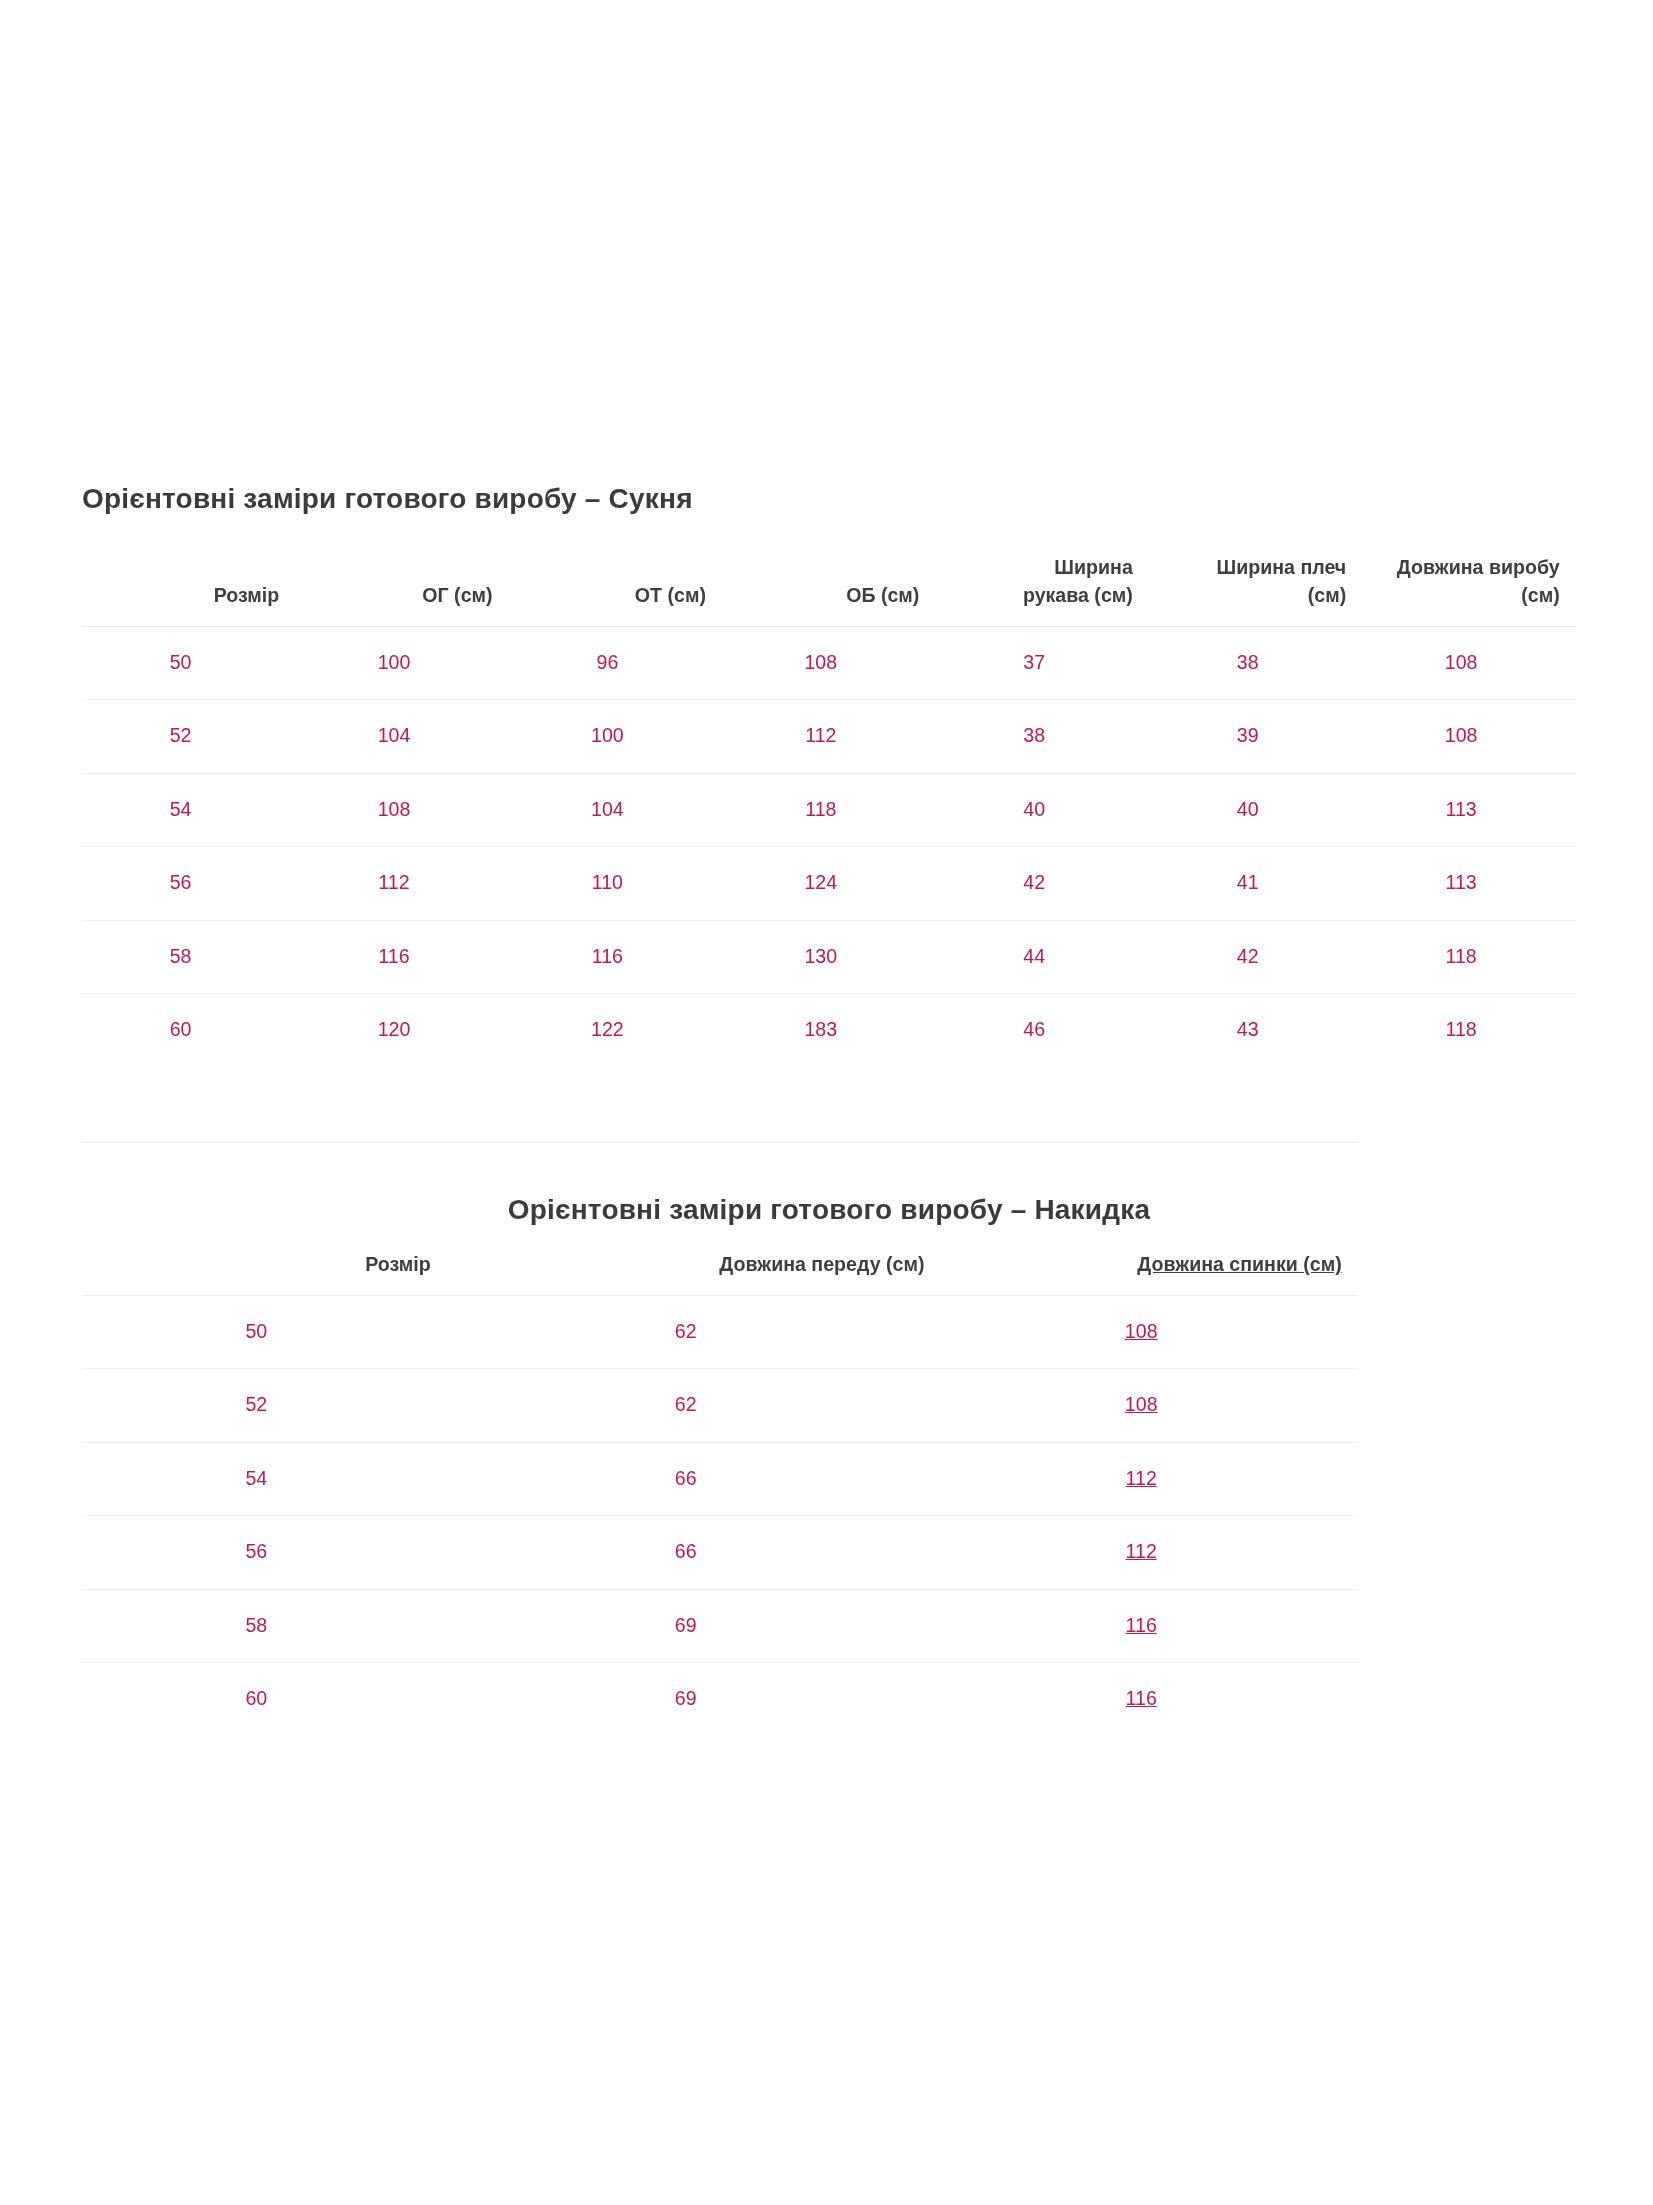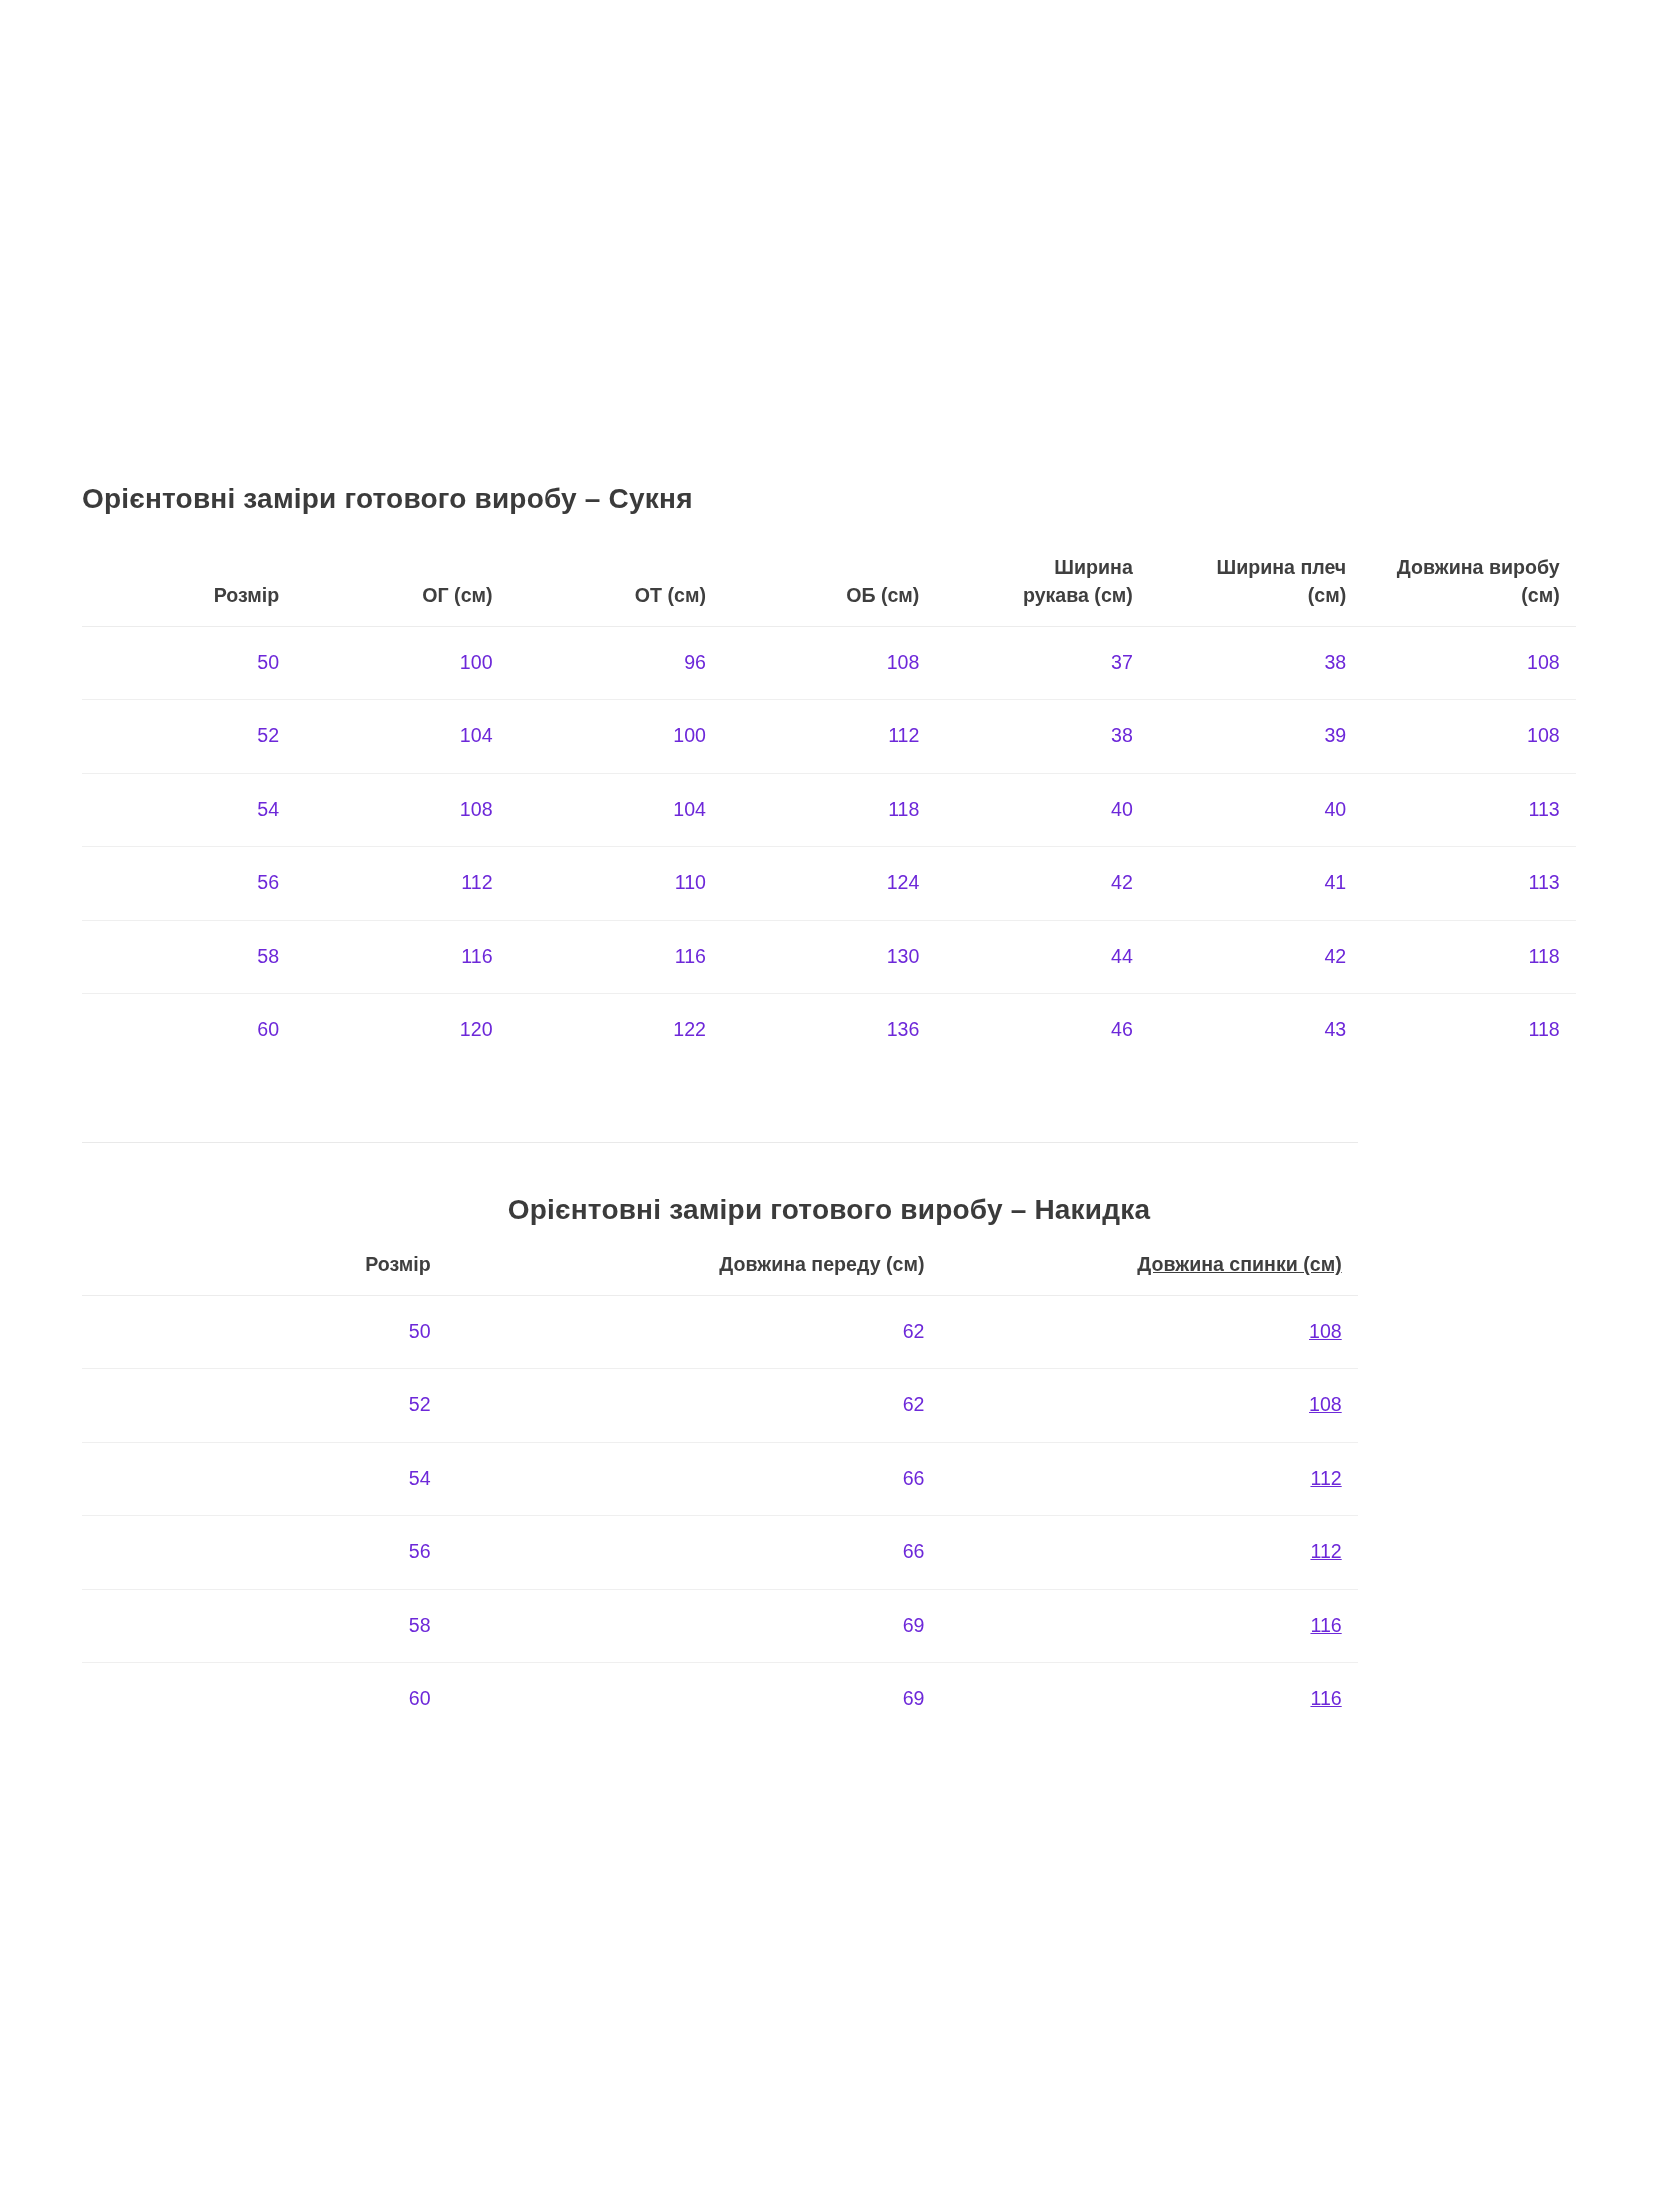--- a/index.html
+++ b/index.html
@@ -41,26 +41,26 @@
     vertical-align: bottom;
     font-size: 19.6px;
     line-height: 28px;
     font-weight: 600;
     color: #3f3f3f;
     padding: 9.8px 16.3px 17px 0;
     border-bottom: 0.8px solid #ececec;
     white-space: pre-line;
   }
   td {
-    text-align: right;
+    text-align: center;
     vertical-align: middle;
     font-size: 19.6px;
     line-height: 24.5px;
     font-weight: 400;
-    color: #6d28d9;
+    color: #be185d;
     padding: 23px 16.3px 25px 0;
     border-bottom: 0.8px solid #efefef;
   }
   tbody tr:last-child td { border-bottom: none; }
   .size-table-dress th, .size-table-dress td { width: 14.2857%; }
   .size-table-cape .col-0 { width: 28.6%; }
   .size-table-cape .col-1 { width: 38.7%; }
   .size-table-cape .col-2 { width: 32.7%; text-decoration: underline; }
   .section-divider {
     border: none;
@@ -136,21 +136,21 @@
           <td class="col-2">116</td>
           <td class="col-3">130</td>
           <td class="col-4">44</td>
           <td class="col-5">42</td>
           <td class="col-6">118</td>
         </tr>
         <tr>
           <td class="col-0">60</td>
           <td class="col-1">120</td>
           <td class="col-2">122</td>
-          <td class="col-3">136</td>
+          <td class="col-3">183</td>
           <td class="col-4">46</td>
           <td class="col-5">43</td>
           <td class="col-6">118</td>
         </tr>
       </tbody>
     </table>
 
   <hr class="section-divider">
 
   <div class="section-title title-cape">Орієнтовні заміри готового виробу – Накидка</div>

